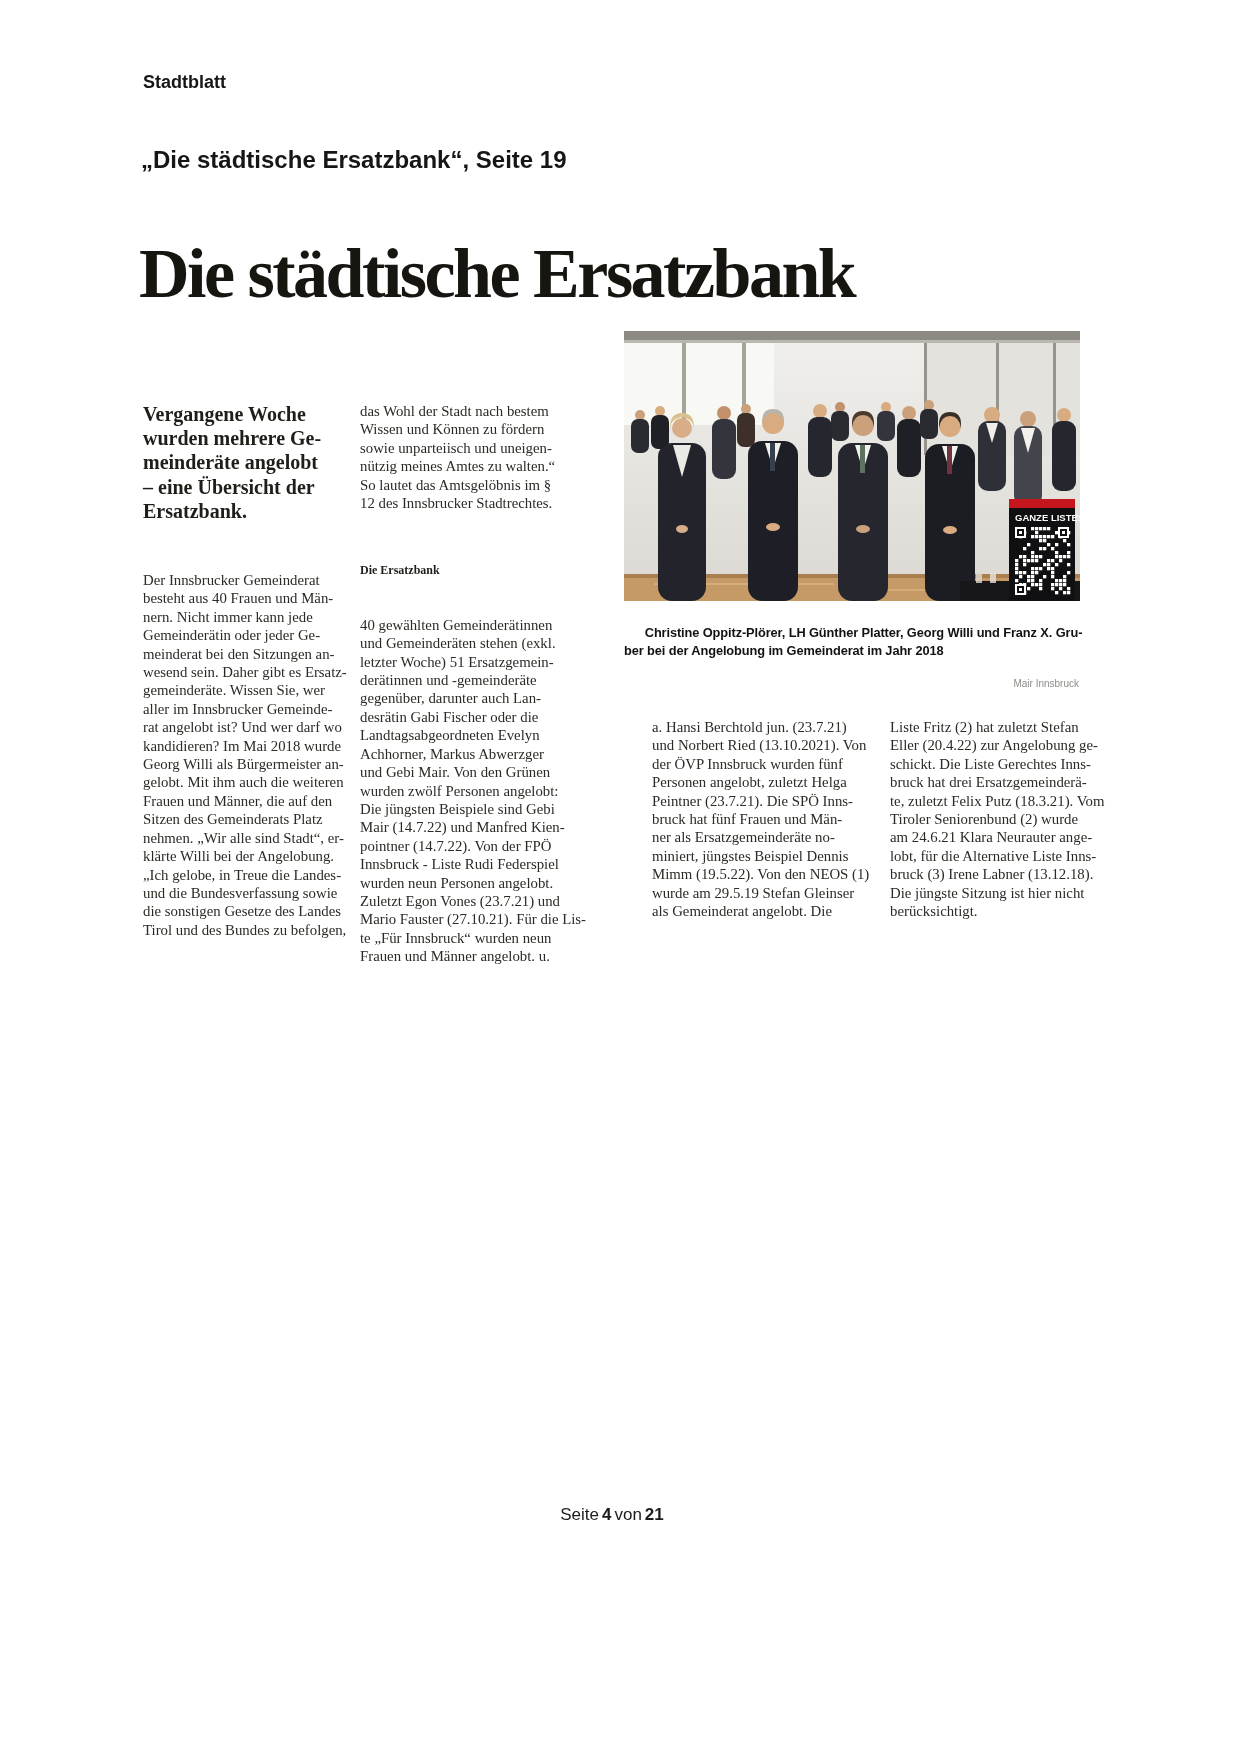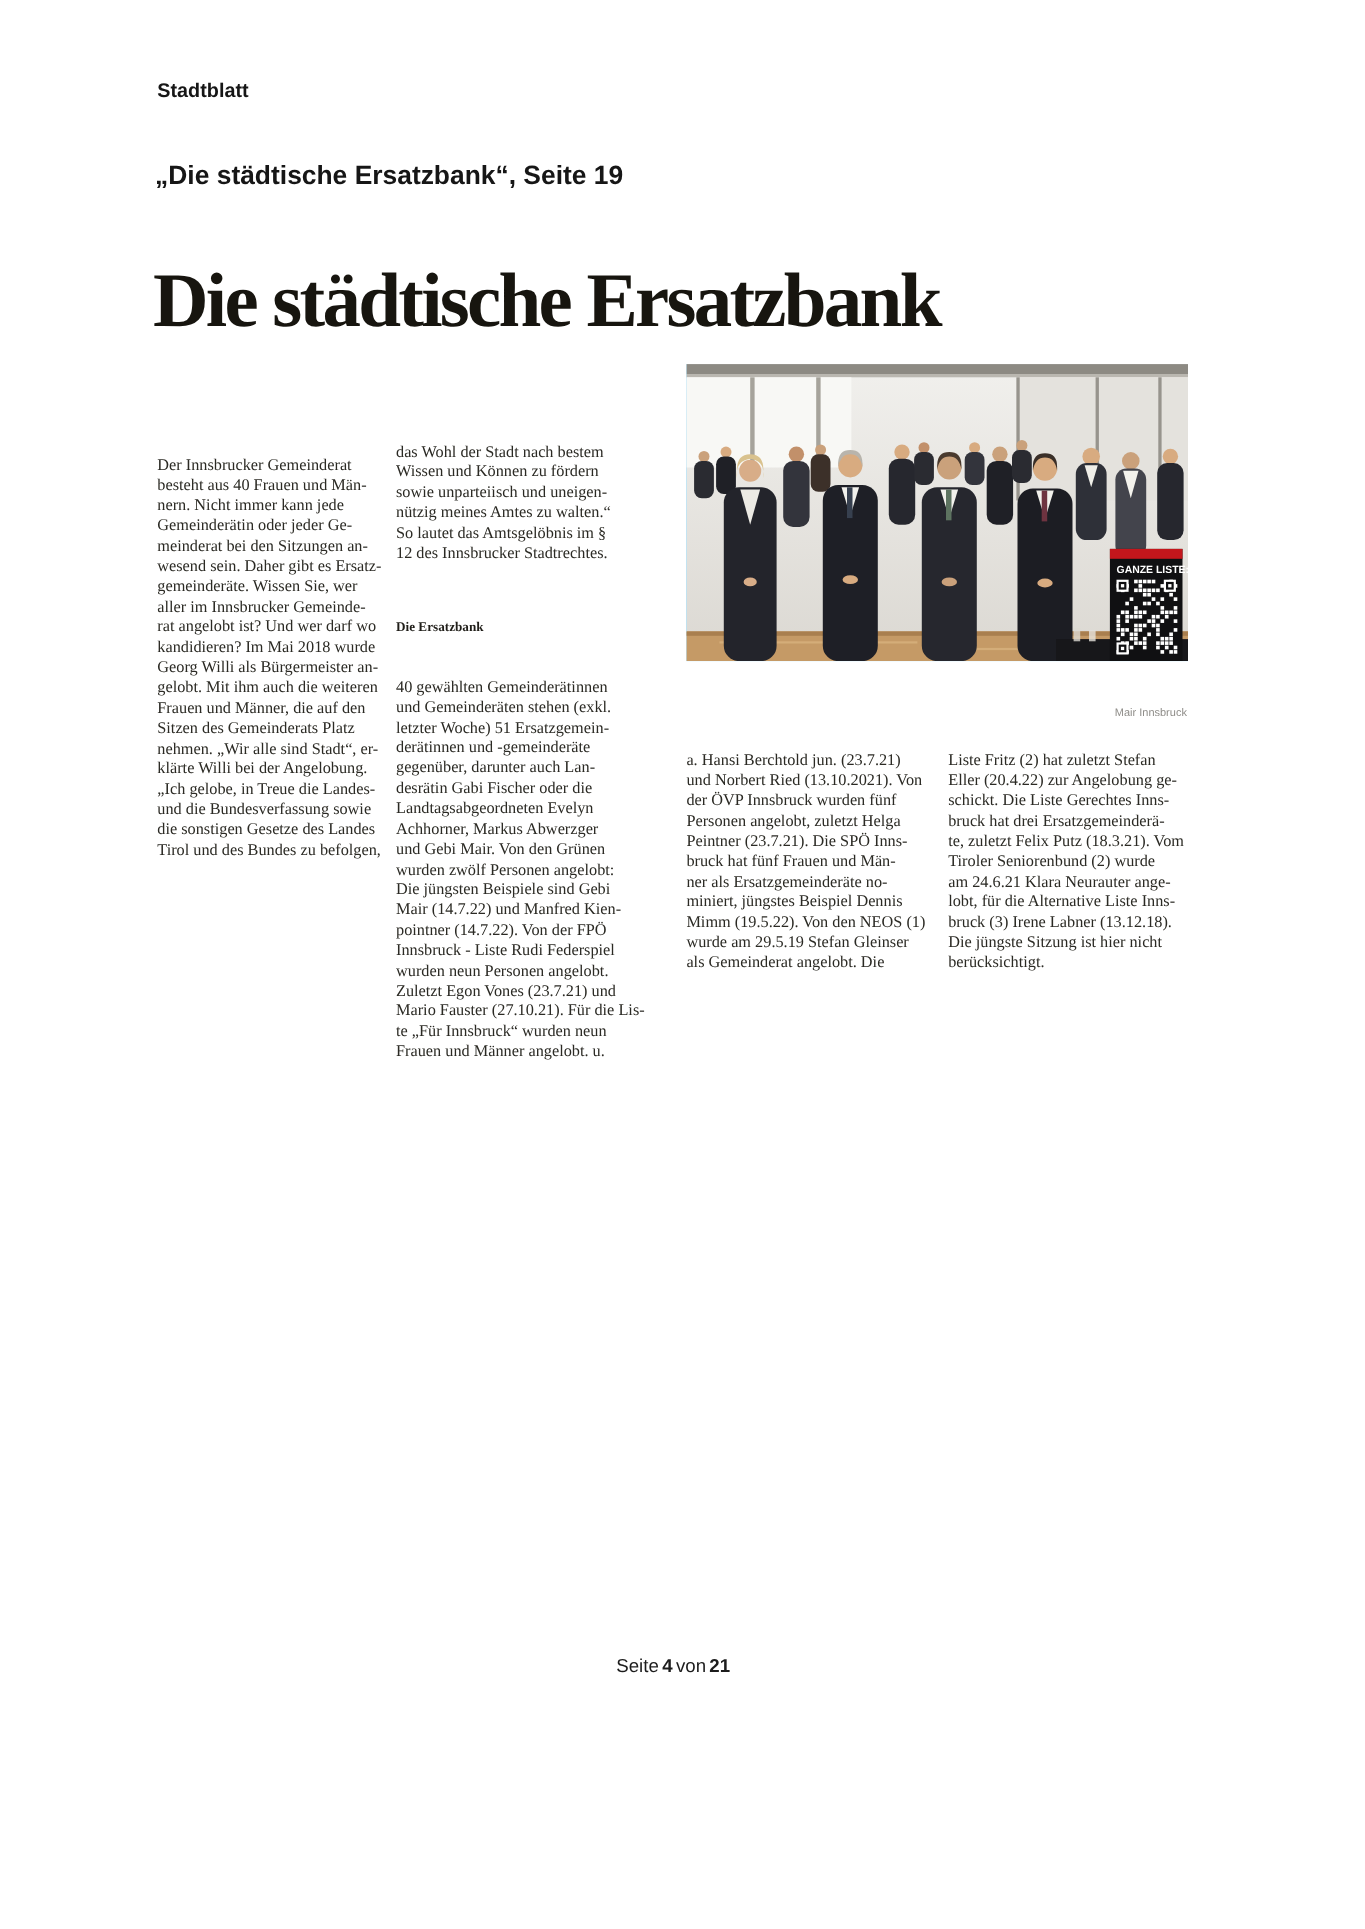--- a/index.html
+++ b/index.html
@@ -38,40 +38,45 @@
     position:relative; margin-top:5px; width:456px;
     font-family:"Liberation Sans", sans-serif; font-weight:700;
     font-size:12.8px; line-height:17.8px; letter-spacing:-0.1px;
     color:#121212; white-space:pre;
   }
   .photo-credit {
     position:absolute; right:1px; bottom:2px;
     font-family:"Liberation Sans", sans-serif; font-weight:400;
     font-size:10px; color:#8f8d89; letter-spacing:0;
   }
-  .cols34 { display:flex; gap:21px; margin-top:23px; }
+  .cols34 { display:flex; gap:21px; margin-top:23px;margin-left:28px; }
   .cols34 .bodylines { width:217px; }
   .page-footer {
     position:absolute; left:143px; top:1505px; width:935px; text-align:center;
     font-family:"Liberation Sans", sans-serif; font-size:17px; color:#1c1c1c;
   }
   .page-footer b { font-weight:700; }
   .page-footer span { margin:0 3px; }
 </style>
 </head>
 <body>
 
 <div class="page">
 
   <div class="brand">Stadtblatt</div>
   <div class="ref-line">„Die städtische Ersatzbank“, Seite 19</div>
 
   <div class="headline">Die städtische Ersatzbank</div>
 
   <div class="textcol" style="left:143px; top:366px; width:212px;">
+    <div class="lead">Vergangene Woche
+wurden mehrere Ge-
+meinderäte angelobt
+– eine Übersicht der
+Ersatzbank.</div>
     <div class="bodylines col1-body">Der Innsbrucker Gemeinderat
 besteht aus 40 Frauen und Män-
 nern. Nicht immer kann jede
 Gemeinderätin oder jeder Ge-
 meinderat bei den Sitzungen an-
 wesend sein. Daher gibt es Ersatz-
 gemeinderäte. Wissen Sie, wer
 aller im Innsbrucker Gemeinde-
 rat angelobt ist? Und wer darf wo
 kandidieren? Im Mai 2018 wurde
@@ -335,20 +340,22 @@
               <rect x="438" y="200" width="3" height="3" fill="#fff"></rect>
             <rect x="391" y="253" width="11" height="11" fill="#fff"></rect>
               <rect x="393" y="255" width="7" height="7" fill="#101012"></rect>
               <rect x="395" y="257" width="3" height="3" fill="#fff"></rect>
           </g>
         </g>
       </svg>
     </div>
 
     <div class="photo-caption">
+      <span>Christine Oppitz-Plörer, LH Günther Platter, Georg Willi und Franz X. Gru-
+ber bei der Angelobung im Gemeinderat im Jahr 2018</span>
       <span class="photo-credit">Mair Innsbruck</span>
     </div>
 
     <div class="cols34">
       <div class="bodylines">a. Hansi Berchtold jun. (23.7.21)
 und Norbert Ried (13.10.2021). Von
 der ÖVP Innsbruck wurden fünf
 Personen angelobt, zuletzt Helga
 Peintner (23.7.21). Die SPÖ Inns-
 bruck hat fünf Frauen und Män-

